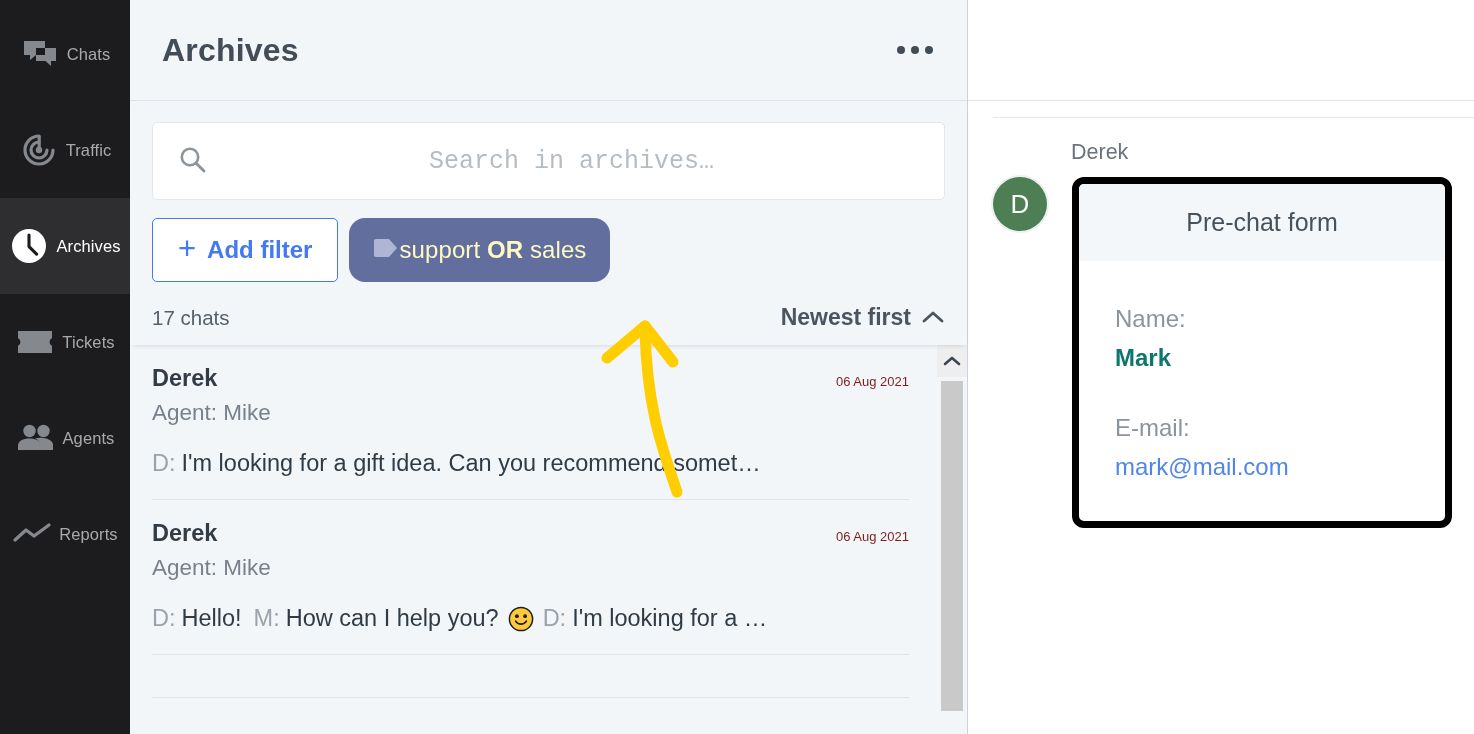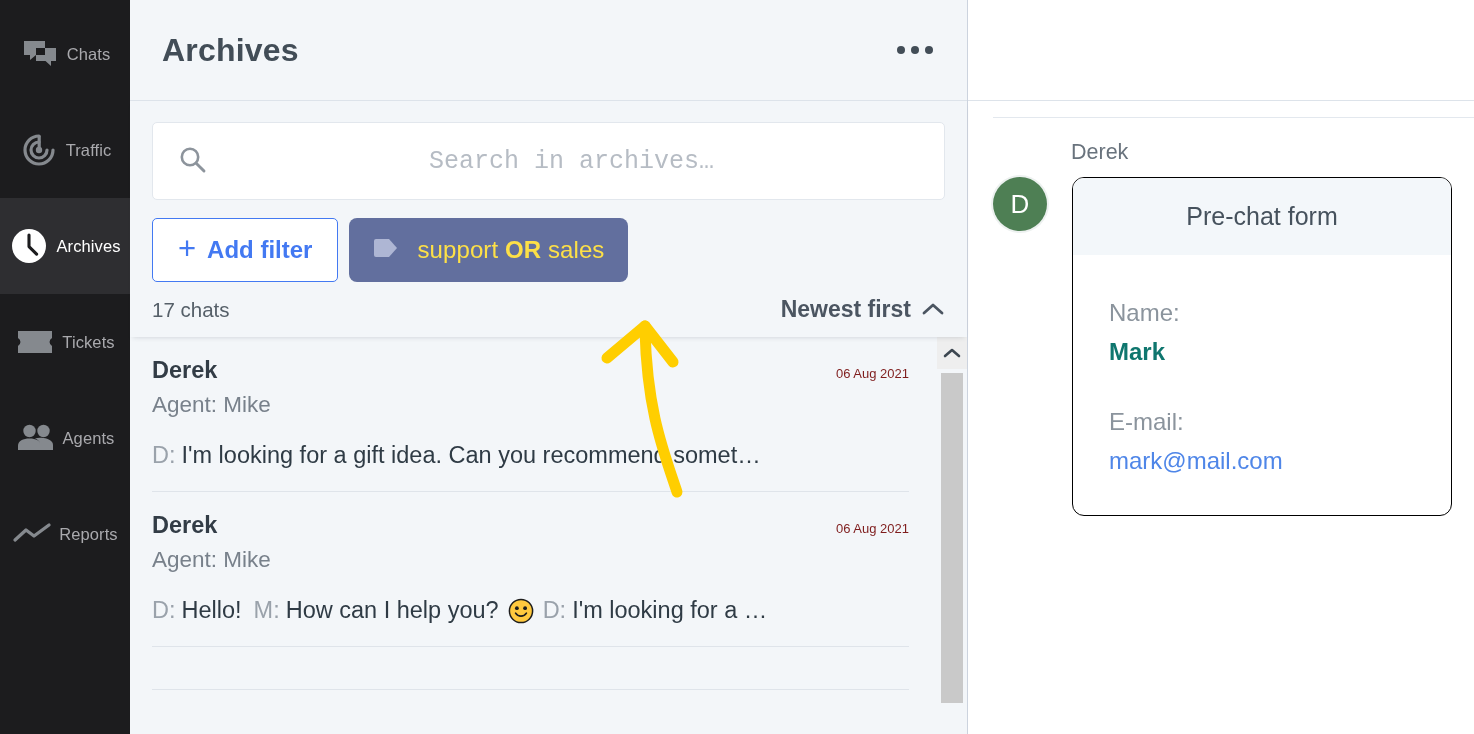--- a/index.html
+++ b/index.html
@@ -119,34 +119,33 @@
     cursor: pointer;
     font-family: "Liberation Sans", sans-serif;
   }
   .plus-glyph {
     font-size: 31px; font-weight: 400; line-height: 1;
     margin-top: -3px;
   }
   .tag-pill {
     height: 64px;
     background: #626f9e;
-    border-radius: 8px;
-    display: flex; align-items: center;
-    gap: 18px;
+    border-radius: 16px;
+    display: flex; align-items: center;
     padding: 0 24px;
     cursor: pointer;
-    color: #fde047;
+    color: #fef9c3;
     font-size: 24px;
   }
   .tag-pill .txt { letter-spacing: .1px; }
   .tag-pill .txt b { font-weight: 700; }
 
   .count-row {
     display: flex; align-items: center;
-    margin-top: 14px;
+    margin-top: 22px;
     padding-bottom: 14px;
   }
   .chat-count { font-size: 20.5px; color: #566069; }
   .sort-ctl {
     margin-left: auto;
     display: flex; align-items: center; gap: 10px;
     font-size: 23px; font-weight: 700; color: #4b5561;
     cursor: pointer;
   }
 
@@ -235,21 +234,21 @@
     background: #4e7f54;
     color: #ffffff;
     display: flex; align-items: center; justify-content: center;
     font-size: 26px;
     flex: 0 0 54px;
     box-shadow: 0 0 0 2px #edf1f0;
   }
   .prechat-card {
     margin-left: 25px;
     width: 380px;
-    border: 1px solid #000000;
+    border: 7px solid #000000;
     border-radius: 12px;
     background: #ffffff;
     overflow: hidden;
   }
   .prechat-head {
     background: #f3f7fa;
     height: 77px;
     display: flex; align-items: center; justify-content: center;
     font-size: 25px; color: #46525d;
   }

